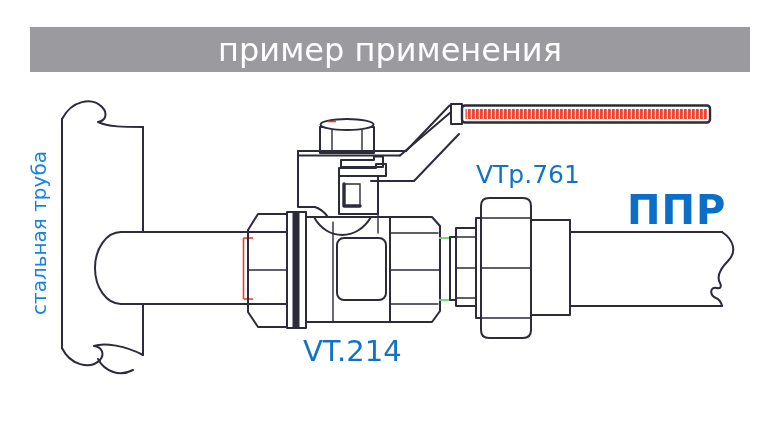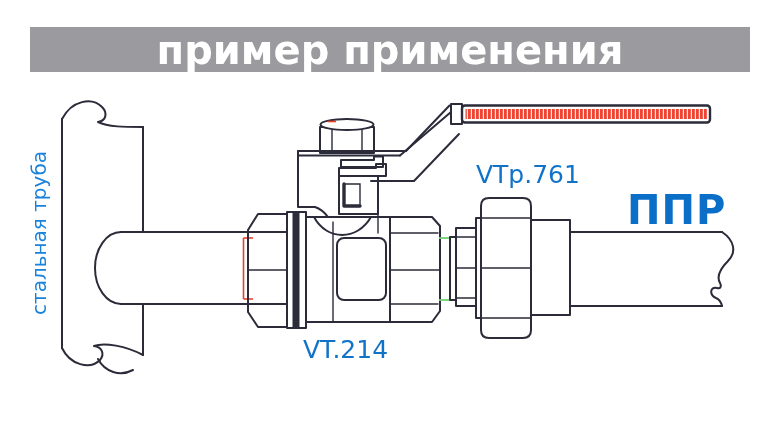--- a/index.html
+++ b/index.html
@@ -11,32 +11,32 @@
     --ppr-blue:#0b6fc8;
     --thread-red:#e8402e;
     --thread-green:#6ed36e;
     --handle-red:#ee4433;
   }
   html,body{margin:0;padding:0;background:#ffffff;}
   .stage{position:relative;width:762px;height:444px;background:#ffffff;overflow:hidden;
          font-family:"DejaVu Sans",sans-serif;}
   .banner{position:absolute;left:30px;top:27px;width:720px;height:45px;
           background:var(--banner-bg);display:flex;align-items:center;justify-content:center;}
-  .banner-title{font-weight:700;font-size:40px;color:var(--banner-fg);line-height:1;}
+  .banner-title{font-weight:400;font-size:32px;color:var(--banner-fg);line-height:1;}
   svg.drawing{position:absolute;left:0;top:0;width:762px;height:444px;}
   .ln{stroke:var(--line);fill:none;stroke-width:2;stroke-linecap:round;stroke-linejoin:round;}
   .lnthin{stroke:var(--line);fill:none;stroke-width:1.4;stroke-linecap:round;}
   .lnfill{stroke:var(--line);fill:#ffffff;stroke-width:2;stroke-linejoin:round;}
   .dark{fill:var(--line);stroke:none;}
   .redln{stroke:var(--thread-red);fill:none;stroke-width:1.6;stroke-linecap:butt;}
   .greenln{stroke:var(--thread-green);fill:none;stroke-width:1.8;stroke-linecap:butt;}
   .lbl{position:absolute;white-space:nowrap;line-height:1;}
   .lbl-steel{left:39px;top:233px;transform:translate(-50%,-50%) rotate(-90deg);
              font-size:20px;color:var(--steel-label-blue);}
-  .lbl-vt214{left:303px;top:337px;font-size:25px;color:var(--label-blue);}
+  .lbl-vt214{left:303px;top:337px;font-size:29px;color:var(--label-blue);}
   .lbl-vtp761{left:476px;top:162px;font-size:25px;color:var(--label-blue);text-align:center;}
   .lbl-ppr{left:627px;top:190px;font-size:40px;font-weight:700;color:var(--ppr-blue);letter-spacing:1px;}
 </style>
 </head>
 <body>
 
 <div class="stage">
 
   <div class="banner">
     <span class="banner-title">пример применения</span>

